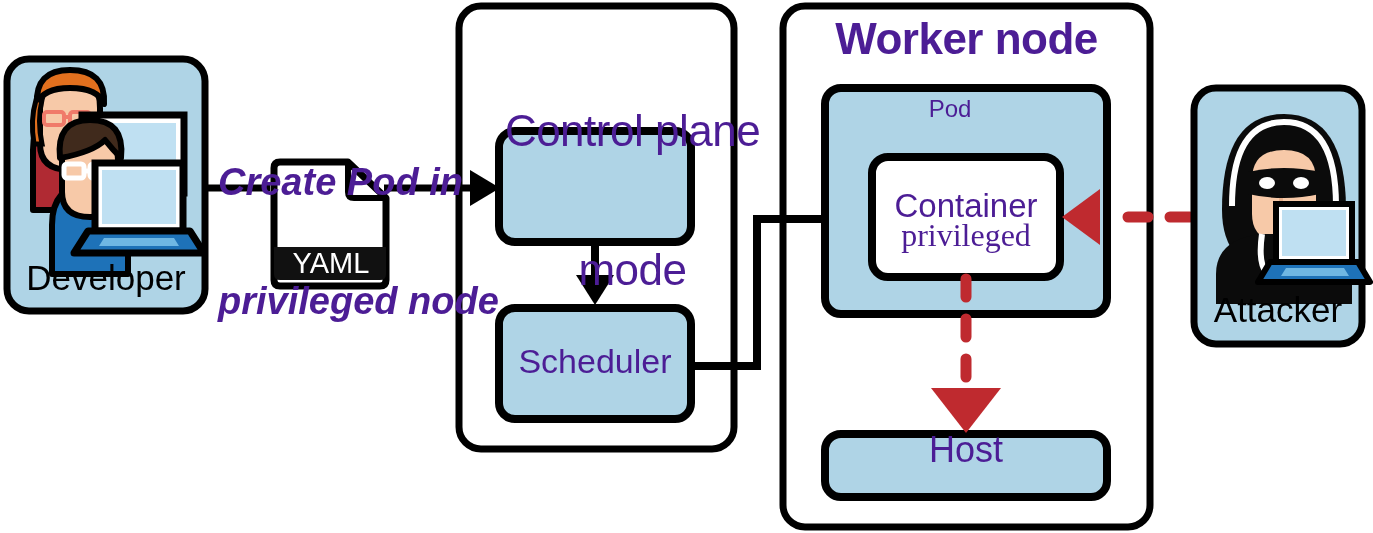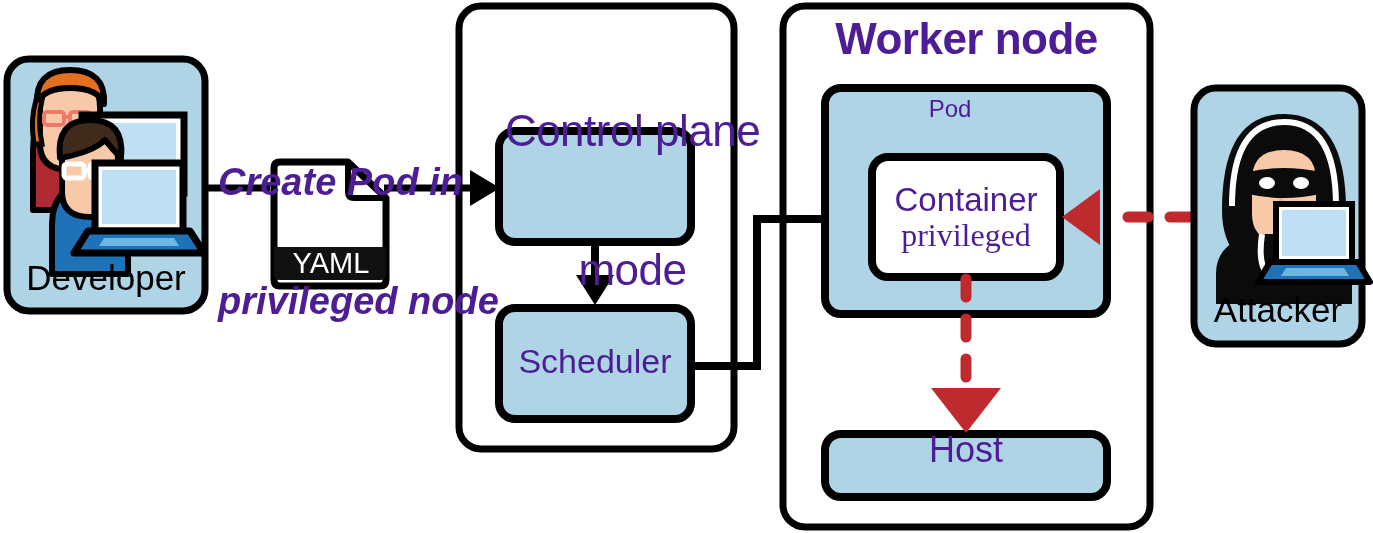--- a/index.html
+++ b/index.html
@@ -160,19 +160,19 @@
     <div>mode</div>
   </div>
 
 
   <div class="lbl" style="left:499px;top:344px;width:192px;font-size:34px;">Scheduler</div>
 
   <div class="lbl" style="left:783px;top:16px;width:367px;font-size:44px;font-weight:700;letter-spacing:-0.5px;">Worker node</div>
 
   <div class="lbl" style="left:809px;top:96px;width:282px;font-size:24px;">Pod</div>
 
-  <div class="lbl" style="left:872px;top:183px;width:188px;font-size:33px;">Container</div>
+  <div class="lbl" style="left:872px;top:189px;width:188px;font-size:33px;">Container</div>
 
   <div class="lbl" style="left:872px;top:219px;width:188px;font-size:32px;font-family:Liberation Serif, serif;">privileged</div>
 
   <div class="lbl" style="left:825px;top:431px;width:282px;font-size:36px;">Host</div>
 
 </div>
 
 </body></html>

